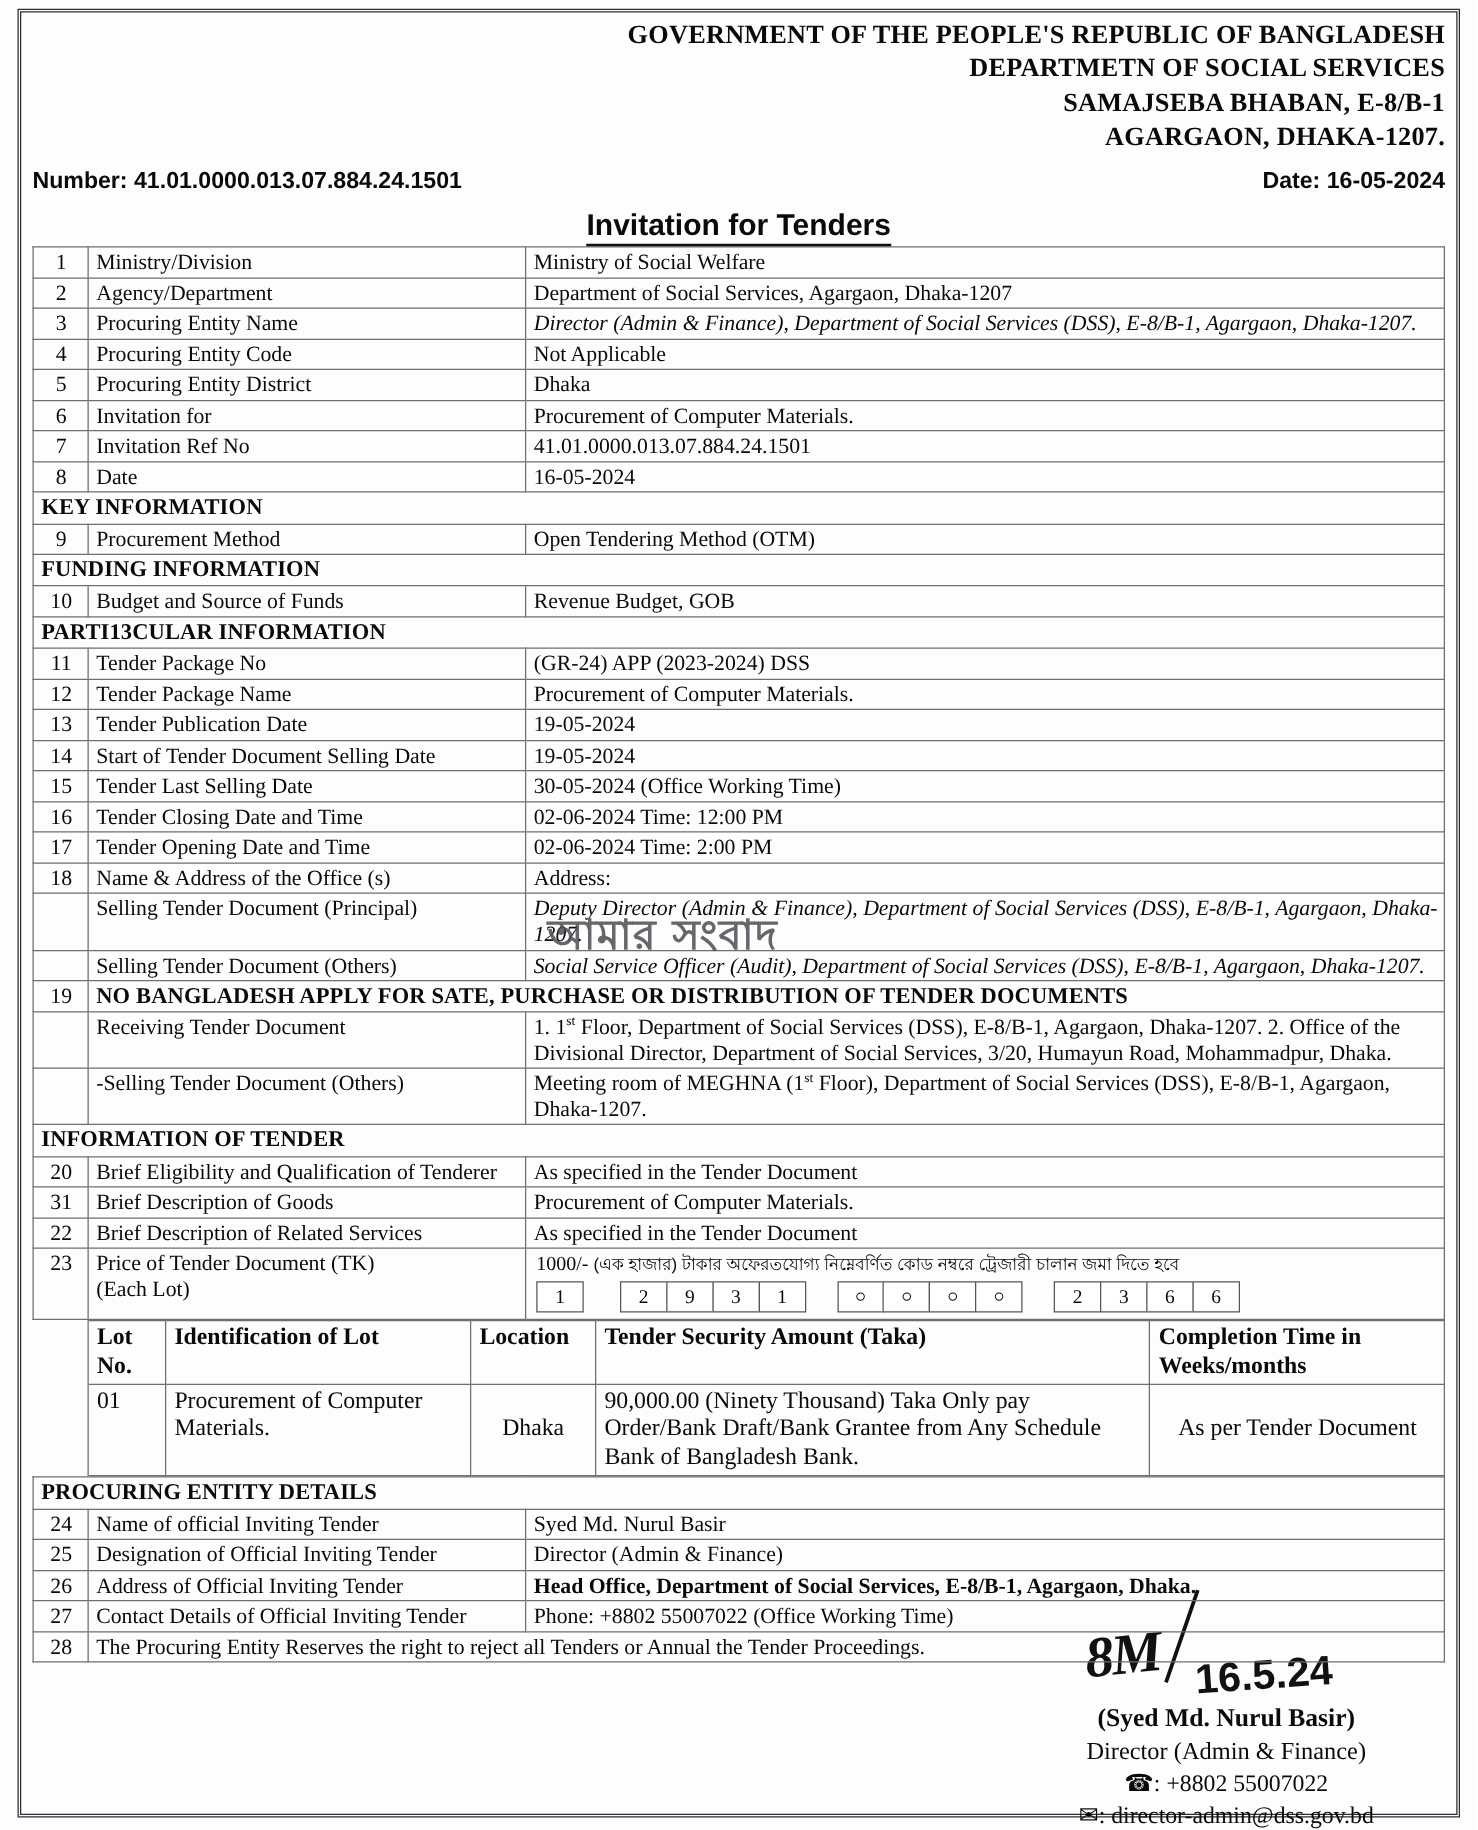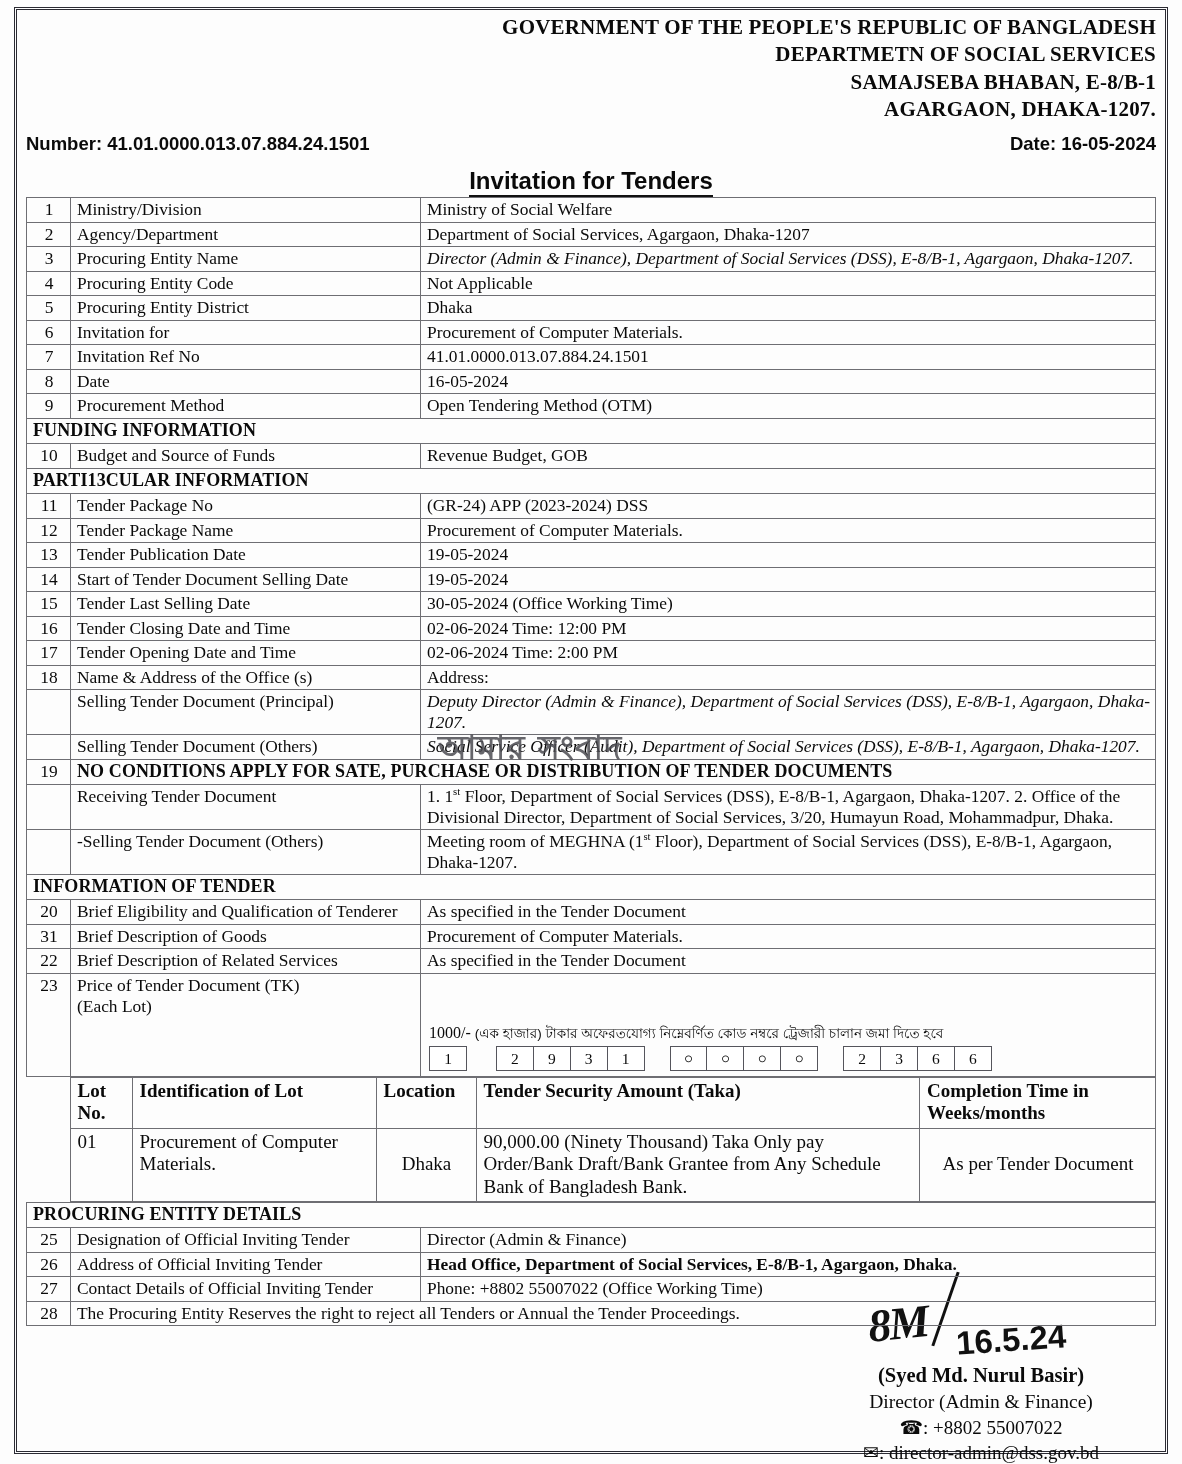--- a/index.html
+++ b/index.html
@@ -88,21 +88,21 @@
   td.section {
     font-weight: bold;
     font-size: 18px;
     letter-spacing: 0.1px;
     padding-left: 8px;
   }
   td.bold { font-weight: bold; }
   sup { font-size: 0.62em; vertical-align: super; line-height: 0; }
 
   
-  .price-wrap { padding: 2px 0 3px 2px; margin-top: 46px; }
+  .price-wrap { padding: 2px 0 3px 2px; }
   .bn-line {
     font-family: "Liberation Sans", "DejaVu Sans", sans-serif;
     font-size: 13.5px;
     line-height: 1.25;
     white-space: nowrap;
     margin-bottom: 3px;
   }
   .bn-line .amt {
     font-family: "Liberation Serif", serif;
     font-size: 16px;
@@ -322,20 +322,23 @@
           <td>Invitation Ref No</td>
           <td>41.01.0000.013.07.884.24.1501</td>
         </tr>
         <tr>
           <td class="c-no">8</td>
           <td>Date</td>
           <td>16-05-2024</td>
         </tr>
 
         <tr>
+          <td class="section" colspan="3">KEY INFORMATION</td>
+        </tr>
+        <tr>
           <td class="c-no">9</td>
           <td>Procurement Method</td>
           <td>Open Tendering Method (OTM)</td>
         </tr>
 
         <tr>
           <td class="section" colspan="3">FUNDING INFORMATION</td>
         </tr>
         <tr>
           <td class="c-no">10</td>
@@ -394,21 +397,21 @@
           <td class="justify">Deputy Director (Admin &amp; Finance), Department of Social Services (DSS), E-8/B-1, Agargaon, Dhaka-1207.</td>
         </tr>
         <tr>
           <td class="c-no"></td>
           <td>Selling Tender Document (Others)</td>
           <td class="justify">Social Service Officer (Audit), Department of Social Services (DSS), E-8/B-1, Agargaon, Dhaka-1207.</td>
         </tr>
 
         <tr>
           <td class="c-no">19</td>
-          <td class="section" colspan="2">NO CONDITIONS APPLY FOR SATE, PURCHASE OR DISTRIBUTION OF TENDER DOCUMENTS</td>
+          <td class="section" colspan="2">NO BANGLADESH APPLY FOR SATE, PURCHASE OR DISTRIBUTION OF TENDER DOCUMENTS</td>
         </tr>
         <tr>
           <td class="c-no"></td>
           <td>Receiving Tender Document</td>
           <td>
             <span>1. 1</span><sup>st</sup><span> Floor, Department of Social Services (DSS), E-8/B-1, Agargaon, Dhaka-1207.</span>
             <span>2. Office of the Divisional Director, Department of Social Services, 3/20, Humayun Road, Mohammadpur, Dhaka.</span>
           </td>
         </tr>
         <tr>
@@ -509,20 +512,25 @@
       <colgroup>
           <col class="c-no">
           <col class="c-lbl">
           <col class="c-val">
         </colgroup>
       <tbody>
         <tr>
           <td class="section" colspan="3">PROCURING ENTITY DETAILS</td>
         </tr>
         <tr>
+          <td class="c-no">24</td>
+          <td>Name of official Inviting Tender</td>
+          <td>Syed Md. Nurul Basir</td>
+        </tr>
+        <tr>
           <td class="c-no">25</td>
           <td>Designation of Official Inviting Tender</td>
           <td>Director (Admin &amp; Finance)</td>
         </tr>
         <tr>
           <td class="c-no">26</td>
           <td>Address of Official Inviting Tender</td>
           <td class="bold">Head Office, Department of Social Services, E-8/B-1, Agargaon, Dhaka.</td>
         </tr>
         <tr>

